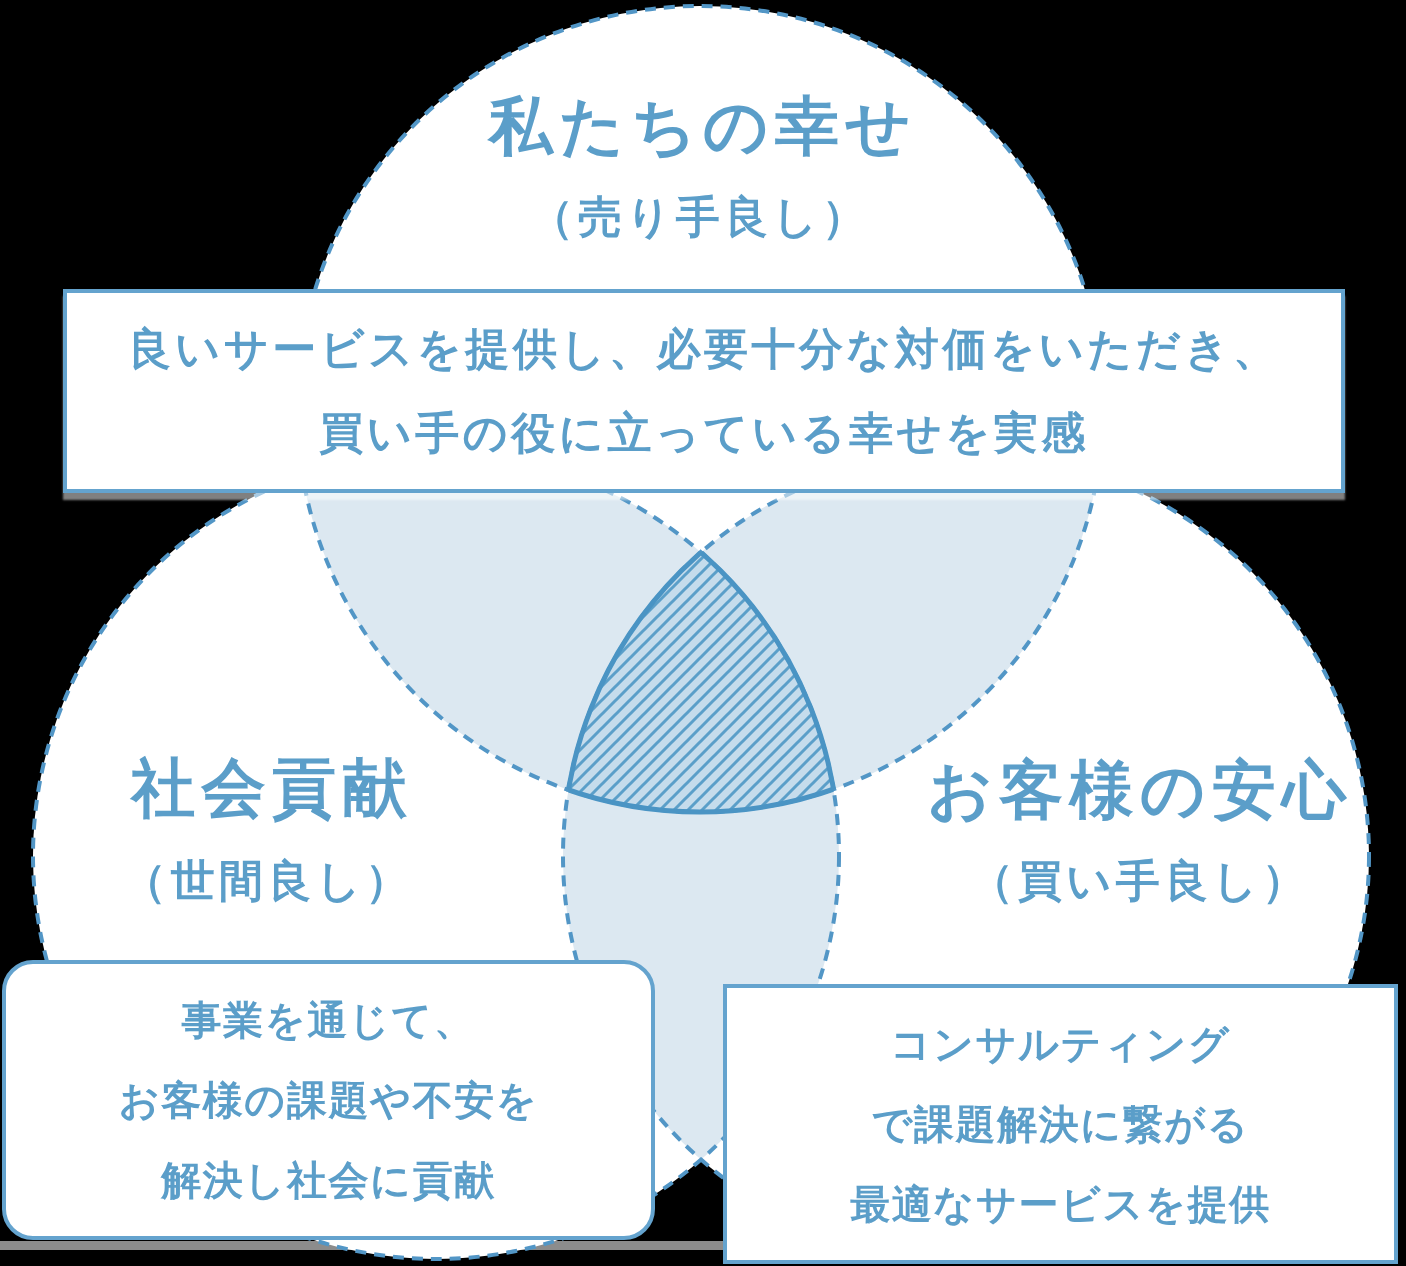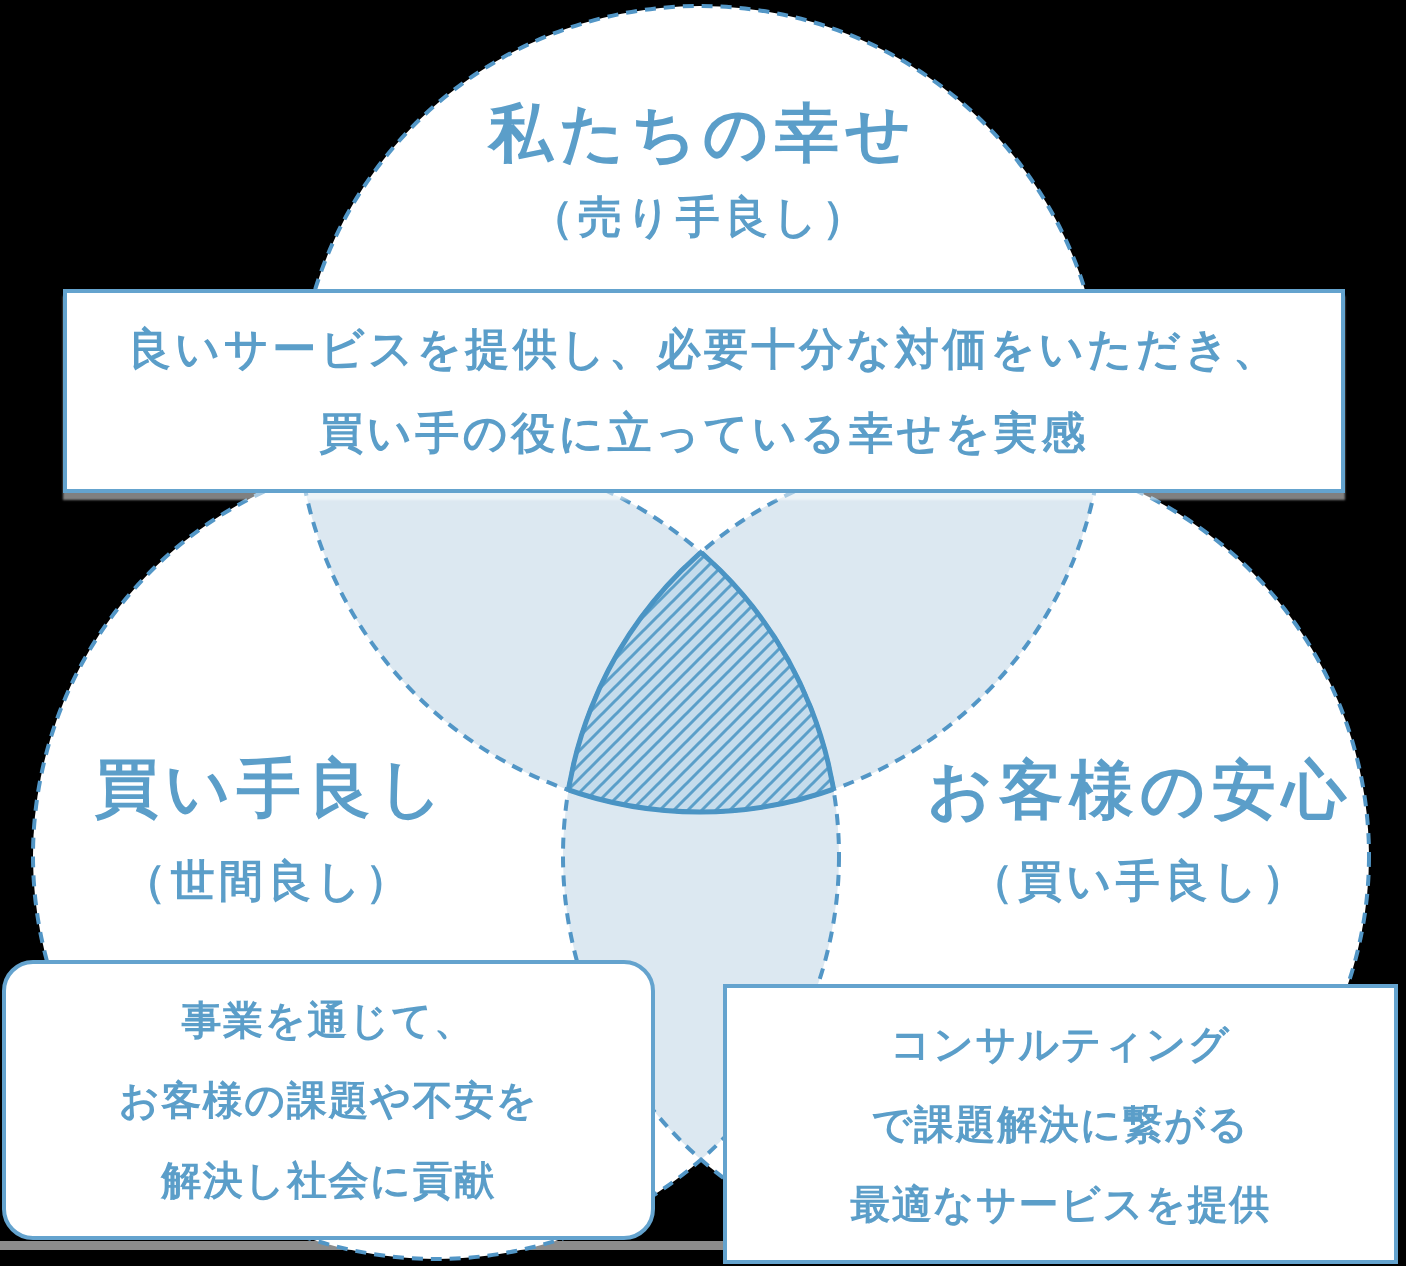--- a/index.html
+++ b/index.html
@@ -74,21 +74,21 @@
     transform: translateX(-50%);
     color: var(--blue_text);
     font-weight: bold;
     white-space: nowrap;
     z-index: 3;
     letter-spacing: 0.1em;
     line-height: 1;
   }
   .label.title    { font-size: 64px; }
   .label.subtitle { font-size: 44px; }
-  #top-title    { left: 703px; top: 101px; }
+  #top-title    { left: 703px; top: 94px; }
   #top-subtitle { left: 700px; top: 195px; }
   #left-title    { left: 272px; top: 756px; }
   #left-subtitle { left: 268px; top: 859px; }
   #right-title    { left: 1140px; top: 758px; }
   #right-subtitle { left: 1140px; top: 859px; }
 </style>
 </head>
 <body>
 
 <div id="stage">
@@ -150,21 +150,21 @@
         <g clip-path="url(#clipC)">
           <circle class="triple-stroke" cx="436" cy="856" r="403"></circle>
         </g>
       </g>
     </g>
   </svg>
 
   <div class="label title" id="top-title">私たちの幸せ</div>
   <div class="label subtitle" id="top-subtitle">（売り手良し）</div>
 
-  <div class="label title" id="left-title">買い手良し</div>
+  <div class="label title" id="left-title">社会貢献</div>
   <div class="label subtitle" id="left-subtitle">（世間良し）</div>
 
   <div class="label title" id="right-title">お客様の安心</div>
   <div class="label subtitle" id="right-subtitle">（買い手良し）</div>
 
   <div class="box" id="box-top">
     <div>良いサービスを提供し、必要十分な対価をいただき、</div>
     <div>買い手の役に立っている幸せを実感</div>
   </div>
 

